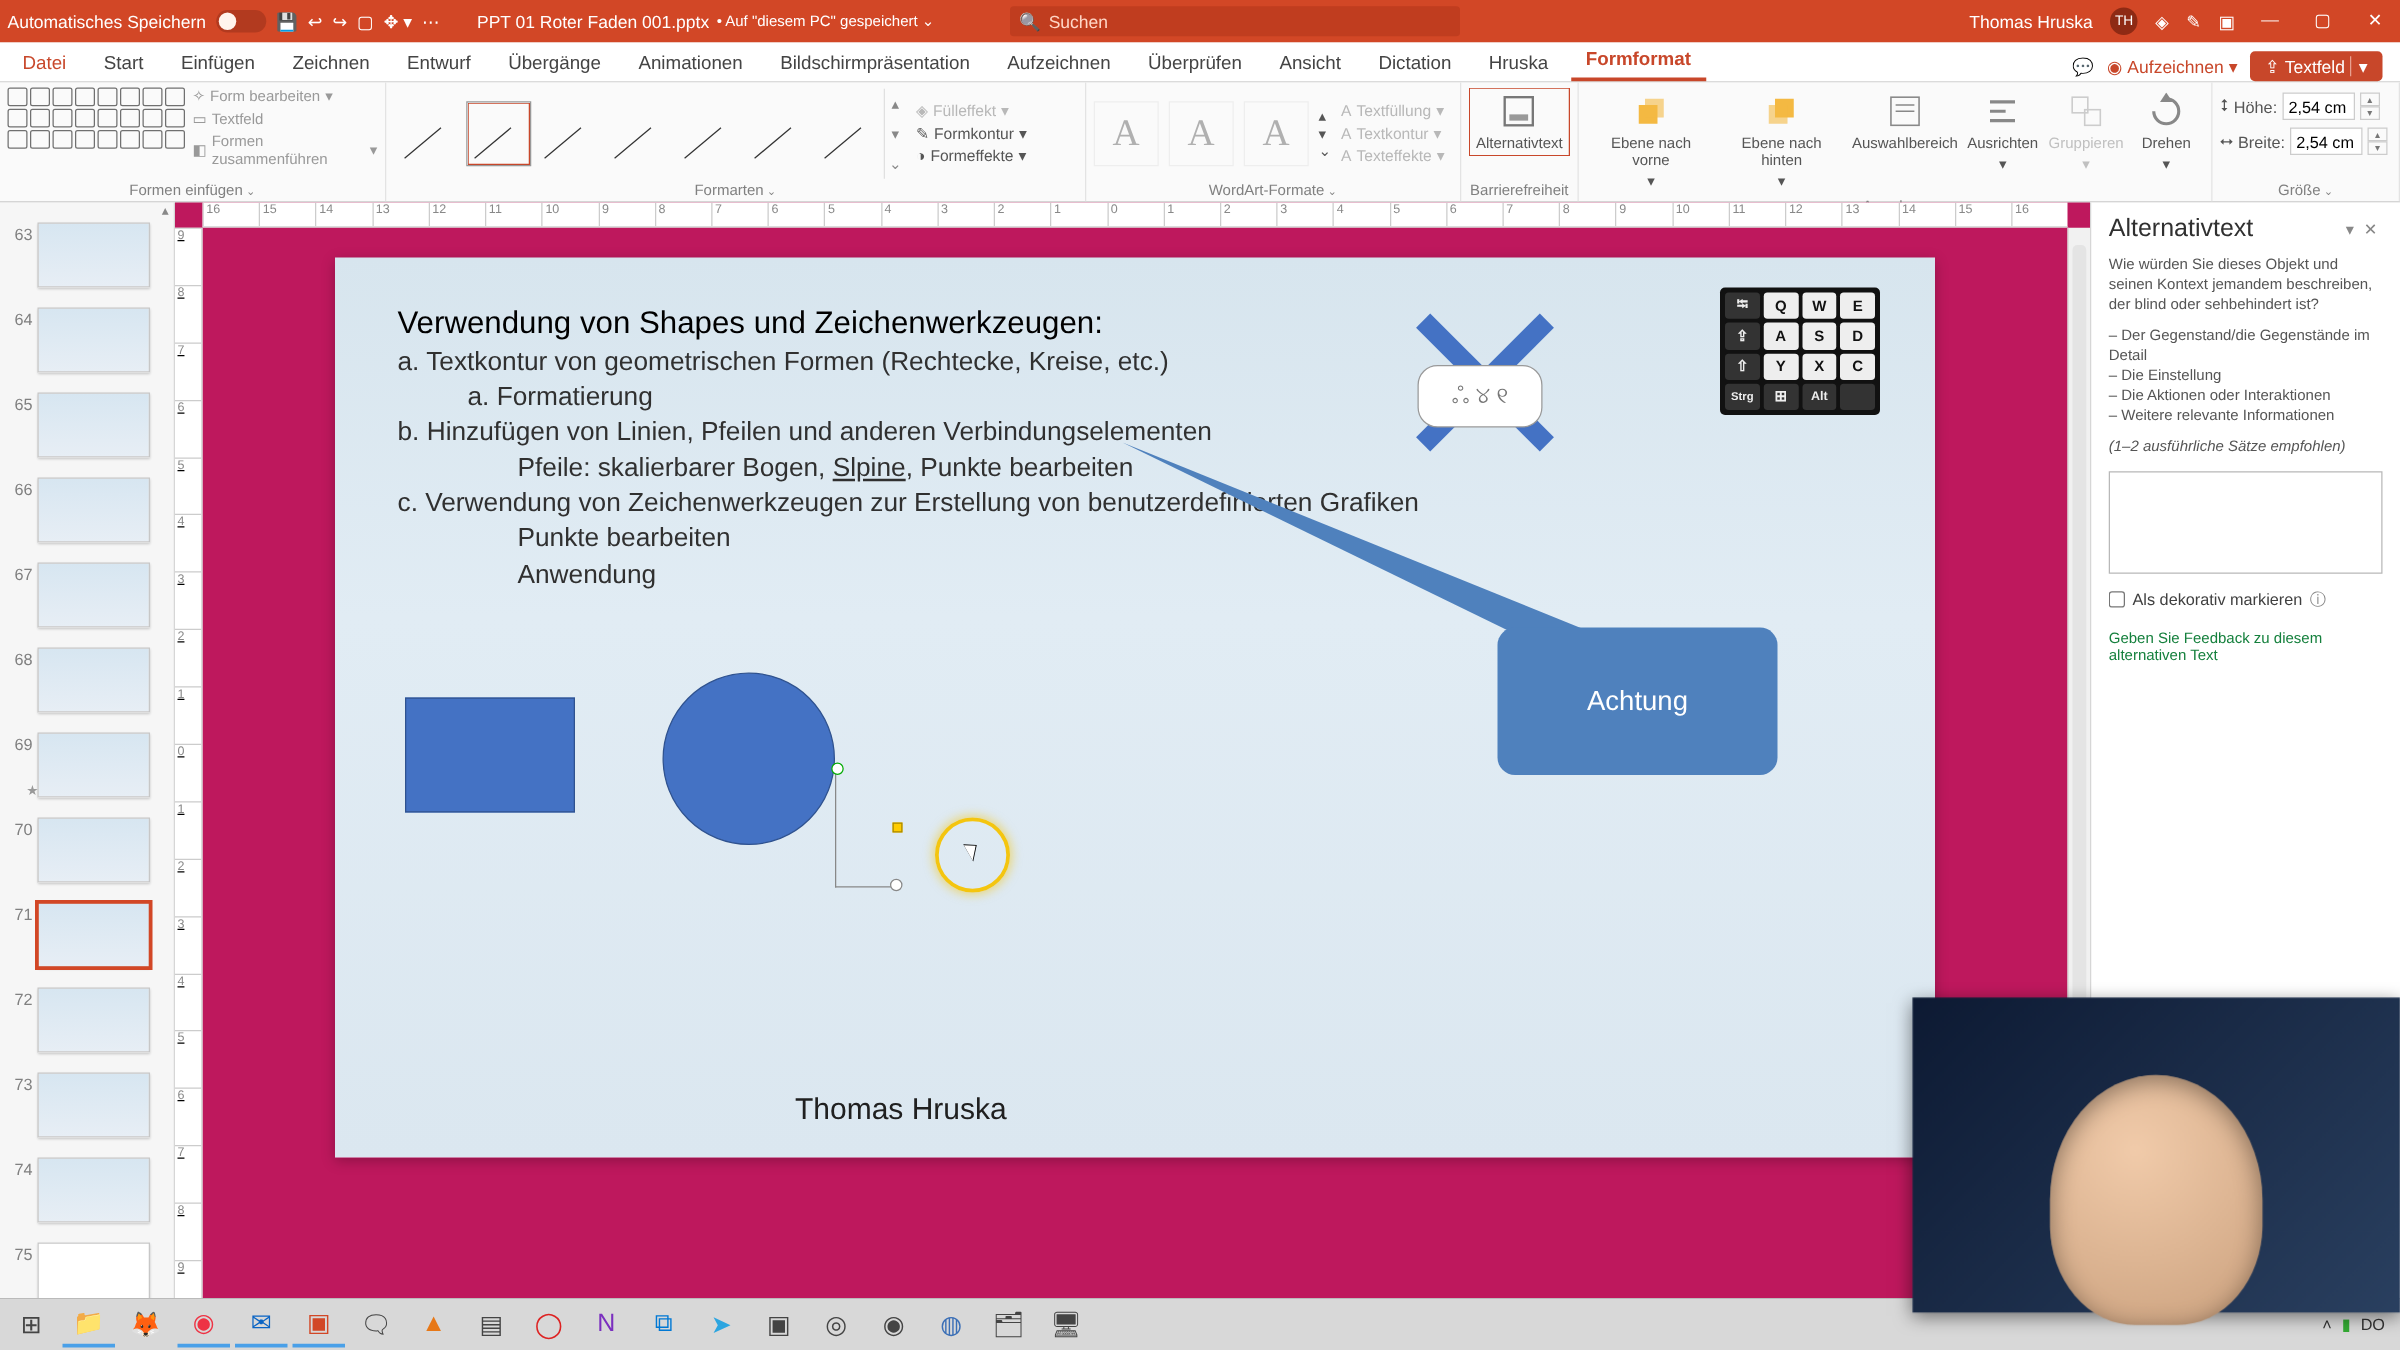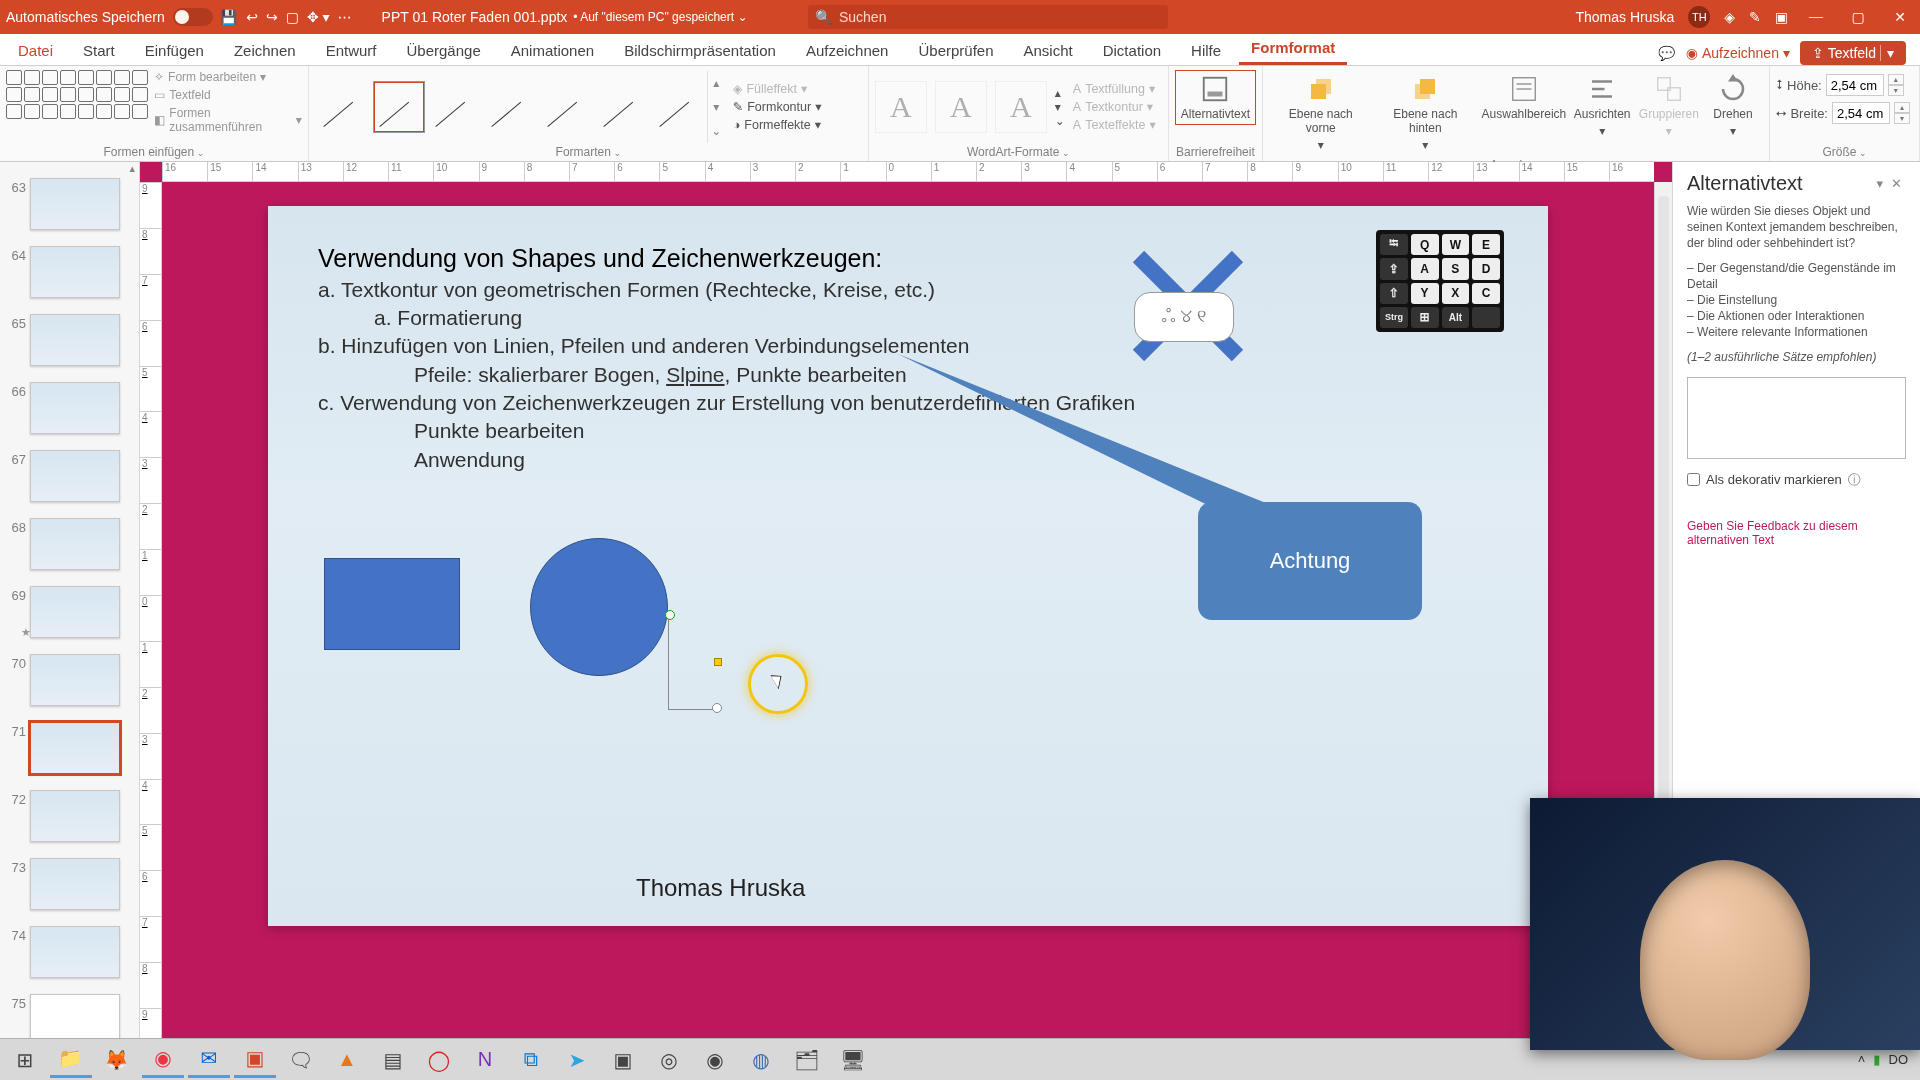--- a/index.html
+++ b/index.html
@@ -103,21 +103,21 @@
 
 .alt-pane { width:248px; background:#fff; border-left:1px solid #d6d6d6; padding:10px 14px; font-size:13px; color:#404040; display:flex; flex-direction:column; gap:8px;}
 .alt-pane .hdr{display:flex; align-items:center;}
 .alt-pane h4{font-size:20px; font-weight:400; color:#303030; flex:1;}
 .alt-pane .hdr .ic{ color:#888; padding:0 4px; cursor:pointer;}
 .alt-pane p,.alt-pane li{font-size:12px; color:#555; line-height:1.35;}
 .alt-pane ul{list-style:none;}
 .alt-pane ul li::before{content:"– ";}
 .alt-pane textarea{width:100%; height:82px; border:1px solid #b8b8b8; resize:none; margin-top:4px;}
 .alt-pane .chk{display:flex; align-items:center; gap:6px; font-size:13px; margin-top:4px;}
-.alt-pane .fb{color:#be185d; font-size:12px; margin-top:22px; text-decoration:none;}
+.alt-pane .fb{color:#15803d; font-size:12px; margin-top:6px; text-decoration:none;}
 
 
 .status-bar{ height:26px; background:#f2f2f2; border-top:1px solid #cfcfcf; display:flex; align-items:center; font-size:13px; color:#555; padding:0 8px; gap:16px;}
 .status-bar .right{margin-left:auto; display:flex; align-items:center; gap:14px;}
 
 
 .taskbar{ position:fixed; left:0; right:0; bottom:0; height:42px; background:#d8d8d8; border-top:1px solid #b0b0b0; display:flex; align-items:center; padding:0 4px; gap:4px;}
 .taskbar .tb{ width:42px; height:36px; display:flex; align-items:center; justify-content:center; font-size:20px; color:#444;}
 .taskbar .tb.active{ border-bottom:3px solid #4aa0e8;}
 .taskbar .tray{margin-left:auto; display:flex; align-items:center; gap:8px; font-size:13px; color:#333; padding-right:8px;}
@@ -172,21 +172,21 @@
   <span class="tab">Einfügen</span>
   <span class="tab">Zeichnen</span>
   <span class="tab">Entwurf</span>
   <span class="tab">Übergänge</span>
   <span class="tab">Animationen</span>
   <span class="tab">Bildschirmpräsentation</span>
   <span class="tab">Aufzeichnen</span>
   <span class="tab">Überprüfen</span>
   <span class="tab">Ansicht</span>
   <span class="tab">Dictation</span>
-  <span class="tab">Hilfe</span>
+  <span class="tab">Hruska</span>
   <span class="tab active">Formformat</span>
   <div class="right">
     <span>💬</span>
     <span class="record">◉ <span>Aufzeichnen</span> ▾</span>
     <span class="share">⇪ <span>Textfeld</span><span class="drop">▾</span></span>
   </div>
 </div>
 
 <div class="ribbon">
 

